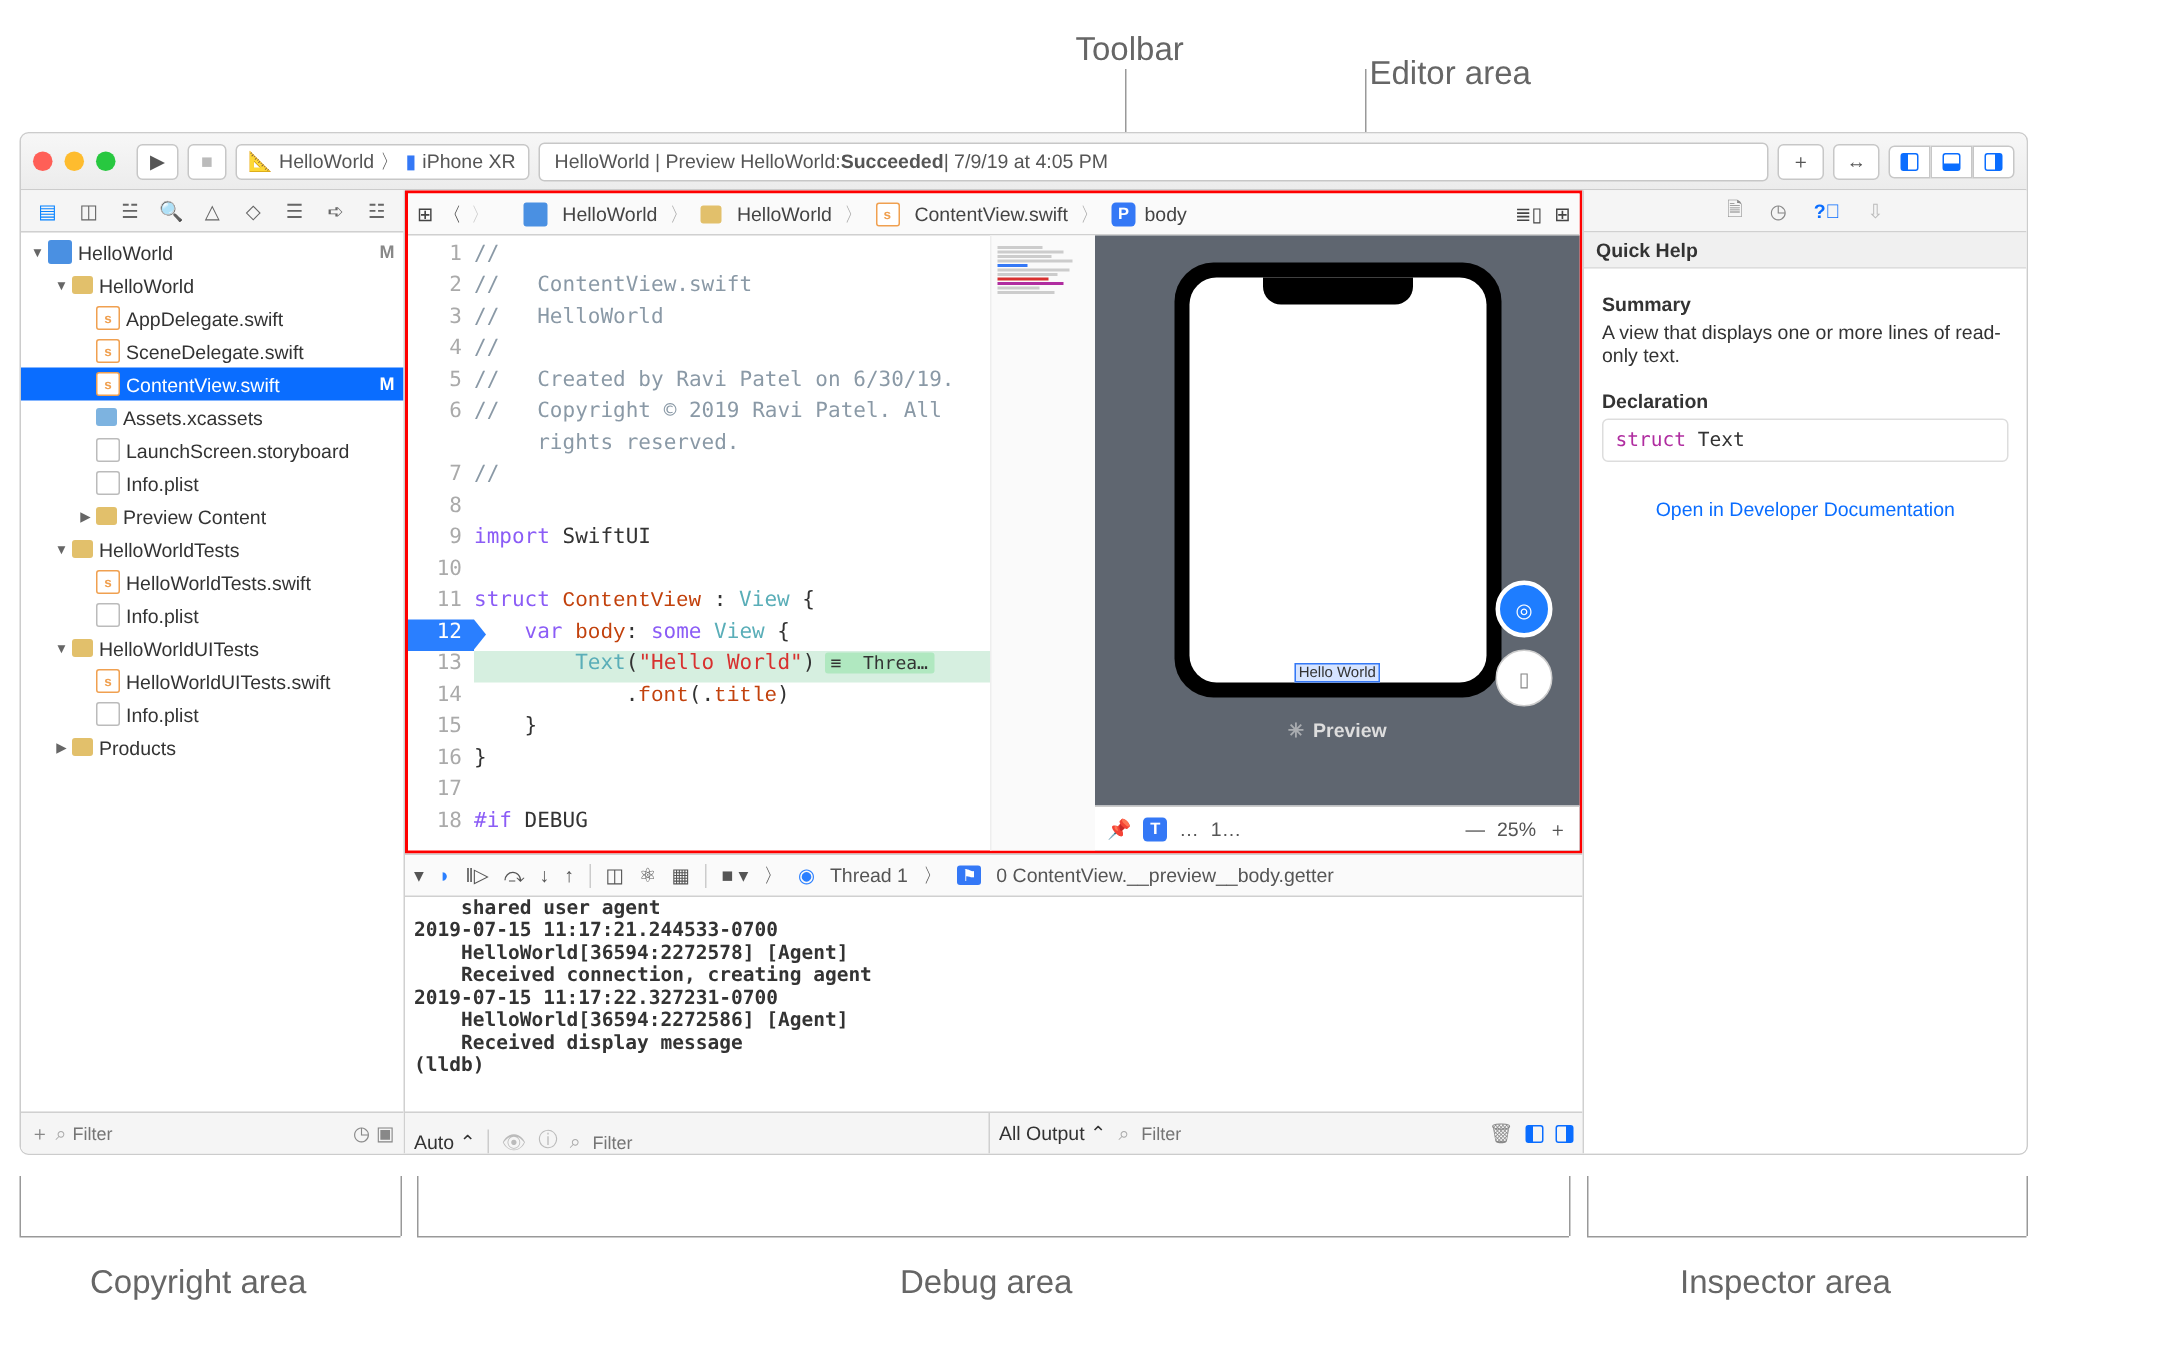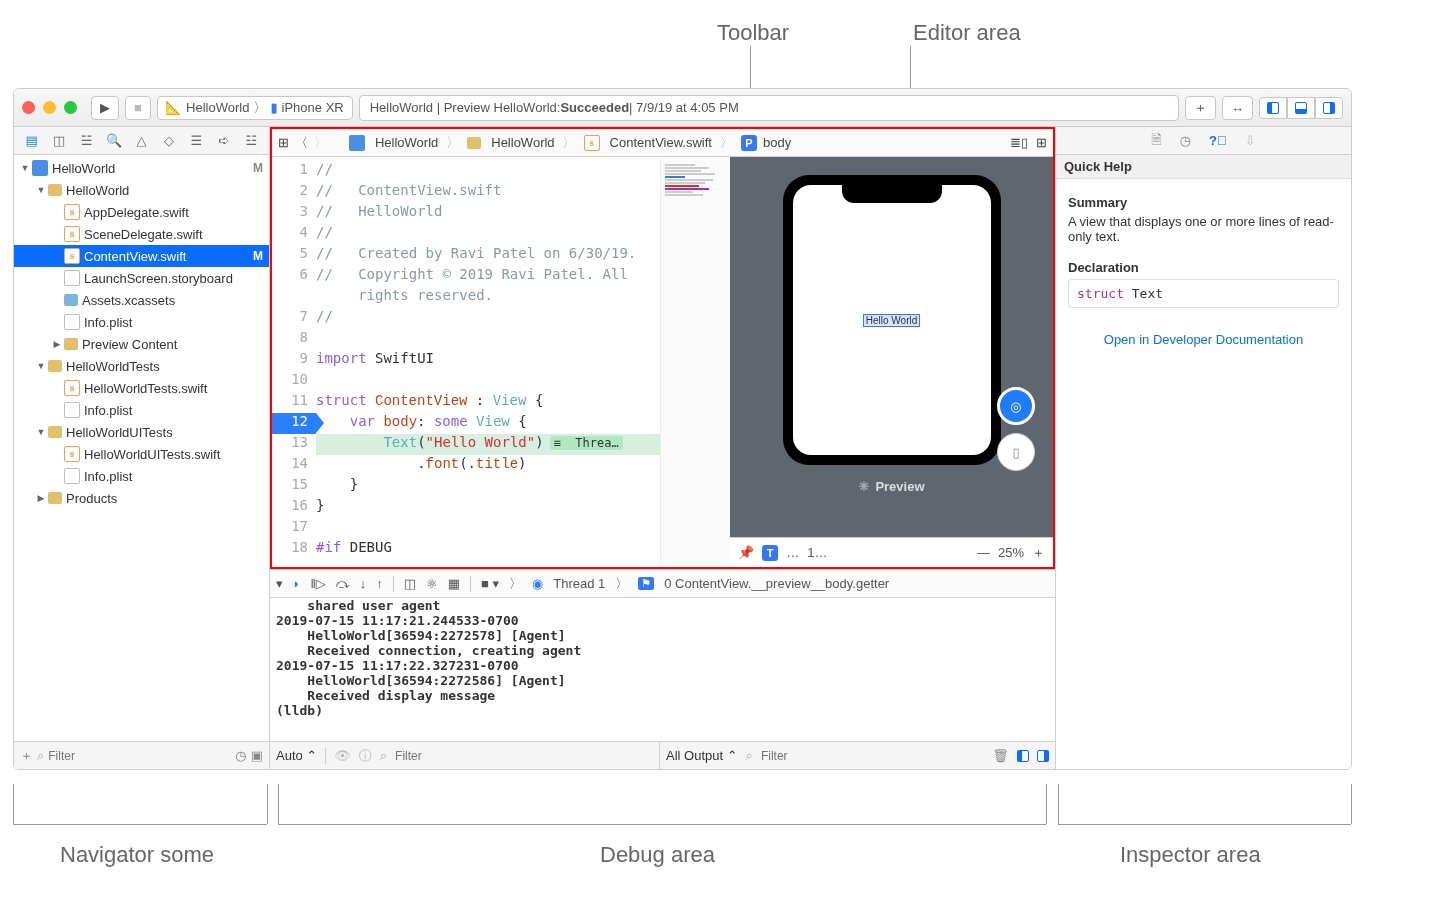--- a/index.html
+++ b/index.html
@@ -48,36 +48,36 @@
 .gutter .ln.bp::after { content:""; position:absolute; right:-8px; top:0; border-top:10.5px solid transparent; border-bottom:10.5px solid transparent; border-left:8px solid #2a7fff; }
 .code { flex: 1; padding: 4px 0; }
 .code .cl { height: 21px; white-space: pre; }
 .cl.hl { background: #d6efe0; }
 .cmt { color: #8a99a6; } .kw { color: #8b5cf6; } .ty { color: #5aaeb8; } .str { color: #d8312f; } .decl { color: #c2410c; font-family: Liberation Mono, monospace; }
 .thread-badge { display:inline-block; background:#b0e8c0; padding:0 4px; border-radius:2px; margin-left:6px; font-size:12px; color:#333; }
 .minimap { width: 70px; background: #fafafa; border-left: 1px solid #eee; position: relative; }
 .mm-line { height: 2px; margin: 1px 4px; background: #ccc; }
 .preview { flex: 1; background: #5f6670; display: flex; flex-direction: column; position: relative; }
 .phone { width: 218px; height: 290px; background: #000; border-radius: 26px; margin: 18px auto 0; padding: 10px; position: relative; }
-.phone-screen { width: 100%; height: 100%; background: #fff; border-radius: 18px; display: flex; align-items: center; justify-content: center; position: relative; }
+.phone-screen { width: 100%; height: 100%; background: #fff; border-radius: 18px; display: flex; align-items: flex-end; justify-content: center; position: relative; }
 .notch { position: absolute; top: 0; left: 50%; transform: translateX(-50%); width: 100px; height: 18px; background: #000; border-radius: 0 0 12px 12px; }
 .hello-sel { border: 1px solid #3478f6; background: #d6e4ff; padding: 0 2px; font-size: 10px; color: #333; }
 .preview-label { color: #ddd; font-weight: 600; margin: 14px auto 0; display: flex; align-items: center; gap: 6px; }
 .preview-bar { height: 30px; background: #fff; border-top: 1px solid #ccc; display: flex; align-items: center; padding: 0 8px; gap: 8px; font-size: 13px; color: #555; margin-top: auto; }
 .circbtn { position: absolute; right: 18px; width: 38px; height: 38px; border-radius: 50%; display: flex; align-items: center; justify-content: center; }
 .circbtn.blue { background: #1e7dff; color: #fff; top: 230px; border: 3px solid #fff; }
 .circbtn.white { background: #fff; color: #888; top: 276px; border: 1px solid #ccc; }
 .debug { height: 200px; border-top: 1px solid #d0d0d0; display: flex; flex-direction: column; }
 .debug-bar { height: 28px; border-bottom: 1px solid #d0d0d0; display: flex; align-items: center; padding: 0 6px; gap: 10px; background: #fafafa; font-size: 13px; color: #555; }
 .debug-bar .sep { width: 1px; height: 16px; background: #ccc; }
 .debug-body { flex: 1; display: flex; }
 .vars { width: 390px; border-right: 1px solid #d0d0d0; padding: 6px; font-size: 13px; }
 .console { flex: 1; font-family: "SF Mono", Menlo, monospace; font-size: 13px; padding: 0 6px; white-space: pre; overflow: hidden; font-weight: bold; }
 .debug-footer { height: 28px; border-top: 1px solid #d0d0d0; display: flex; align-items: center; background: #f5f5f5; }
-.df-left { width: 390px; border-right: 1px solid #d0d0d0; display: flex; align-items: center; padding: 0 6px; gap: 8px; height: 100%; }
+.df-left { width: 390px; border-right: 1px solid #d0d0d0; display: flex; align-items: flex-end; padding: 0 6px; gap: 8px; height: 100%; }
 .df-right { flex: 1; display: flex; align-items: center; padding: 0 6px; gap: 8px; height: 100%; }
 .df-right input, .df-left input { flex: 1; border: none; background: transparent; outline: none; font-size: 12px; }
 .inspector { width: 296px; border-left: 1px solid #d0d0d0; display: flex; flex-direction: column; background: #fff; }
 .insp-tabs { height: 28px; border-bottom: 1px solid #d0d0d0; display: flex; align-items: center; justify-content: center; gap: 18px; background: #f5f5f5; }
 .insp-body { padding: 8px 12px; font-size: 13px; }
 .insp-body h4 { font-size: 13px; font-weight: 600; margin: 8px 0 4px; }
 .decl-box { border: 1px solid #ddd; border-radius: 4px; padding: 6px 8px; font-family: "SF Mono", Menlo, monospace; font-size: 13px; margin-top: 4px; }
 .link { color: #0a6dff; text-align: center; margin-top: 24px; cursor: pointer; }
 .panel-toggle { display:flex; gap:0; }
 .panel-toggle .pt { width:28px; height:22px; border:1px solid #c7c7c7; display:flex; align-items:center; justify-content:center; background:#fff; }
@@ -87,27 +87,27 @@
 .sm-square { display:inline-block; width:12px; height:12px; border:1.5px solid currentColor; border-radius:2px; }
 .blue-ic { color:#0a6dff; }
 .p-badge { display:inline-flex; width:16px; height:16px; background:#3478f6; color:#fff; border-radius:3px; align-items:center; justify-content:center; font-size:11px; font-weight:bold; }
 </style>
 </head>
 <body>
 
 <div class="diagram">
   <div class="callout" style="left:717px;top:20px;">Toolbar</div>
   <div class="callout-line" style="left:750px;top:46px;height:42px;"></div>
-  <div class="callout" style="left:913px;top:20px;">Editor area</div>
+  <div class="callout" style="left:913px;top:36px;">Editor area</div>
   <div class="callout-line" style="left:910px;top:46px;height:82px;"></div>
 
   <div class="callout-line" style="left:13px;top:784px;height:40px;"></div>
   <div style="position:absolute;left:13px;top:824px;width:254px;height:1px;background:#999;"></div>
   <div class="callout-line" style="left:267px;top:784px;height:40px;"></div>
-  <div class="callout" style="left:60px;top:842px;">Navigator some</div>
+  <div class="callout" style="left:60px;top:842px;">Copyright area</div>
 
   <div class="callout-line" style="left:278px;top:784px;height:40px;"></div>
   <div style="position:absolute;left:278px;top:824px;width:768px;height:1px;background:#999;"></div>
   <div class="callout-line" style="left:1046px;top:784px;height:40px;"></div>
   <div class="callout" style="left:600px;top:842px;">Debug area</div>
 
   <div class="callout-line" style="left:1058px;top:784px;height:40px;"></div>
   <div style="position:absolute;left:1058px;top:824px;width:293px;height:1px;background:#999;"></div>
   <div class="callout-line" style="left:1351px;top:784px;height:40px;"></div>
   <div class="callout" style="left:1120px;top:842px;">Inspector area</div>
@@ -184,27 +184,27 @@
               <span>SceneDelegate.swift</span>
             </div>
             <div class="tree-row sel" style="padding-left: 38px;">
               <span class="disclosure"></span>
               <span class="ficon swift">s</span>
               <span>ContentView.swift</span>
               <span class="badge">M</span>
             </div>
             <div class="tree-row" style="padding-left: 38px;">
               <span class="disclosure"></span>
+              <span class="ficon folder blue"></span>
+              <span>Assets.xcassets</span>
+            </div>
+            <div class="tree-row" style="padding-left: 38px;">
+              <span class="disclosure"></span>
               <span class="ficon sb"></span>
               <span>LaunchScreen.storyboard</span>
-            </div>
-            <div class="tree-row" style="padding-left: 38px;">
-              <span class="disclosure"></span>
-              <span class="ficon folder blue"></span>
-              <span>Assets.xcassets</span>
             </div>
             <div class="tree-row" style="padding-left: 38px;">
               <span class="disclosure"></span>
               <span class="ficon plist"></span>
               <span>Info.plist</span>
             </div>
             <div class="tree-row" style="padding-left: 38px;">
               <span class="disclosure">▶</span>
               <span class="ficon folder"></span>
               <span>Preview Content</span>

